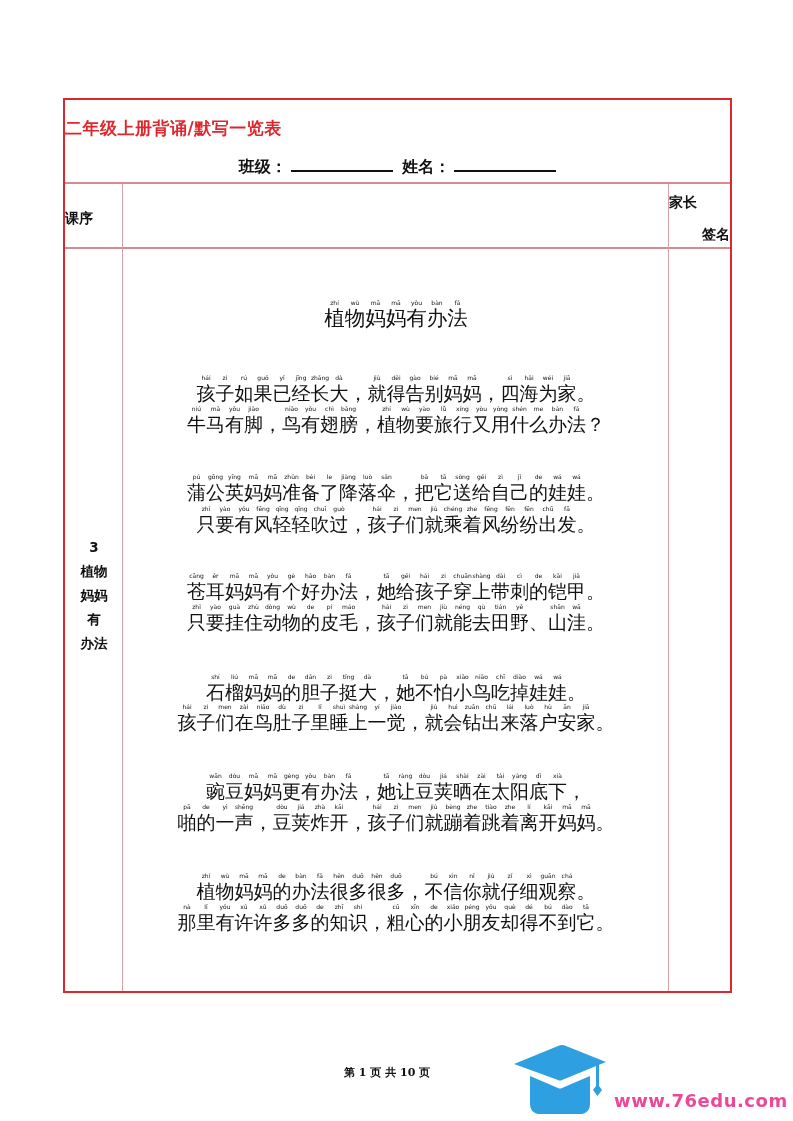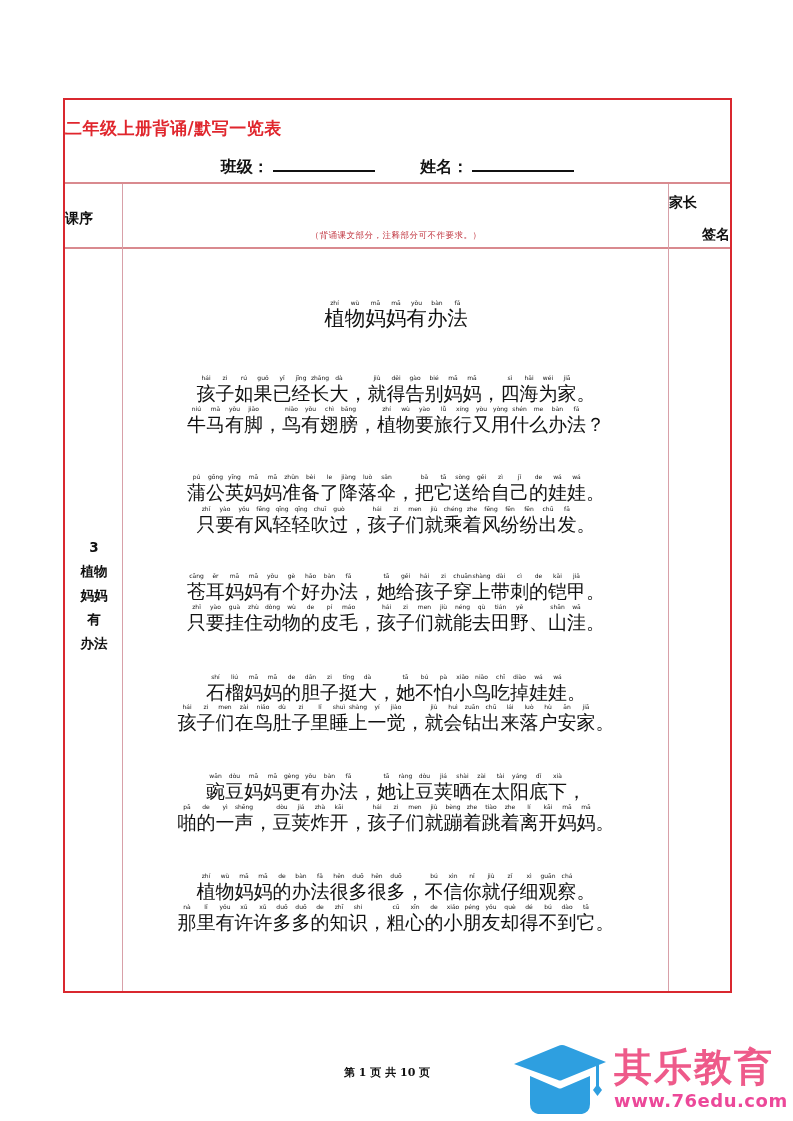--- a/index.html
+++ b/index.html
@@ -6,21 +6,21 @@
   body { width:793px; height:1121px; background:#ffffff; position:relative; overflow:hidden;
          font-family:"DejaVu Serif","Liberation Serif",serif; color:#111; }
   .sheet { position:absolute; left:63px; top:98px; width:669px; height:895px;
            border:2px solid #d9282f; box-sizing:border-box; }
   .title-row { position:absolute; left:0; top:0; width:100%; height:84px;
                border-bottom:2px solid #d98a8f; box-sizing:border-box; }
   .title { position:absolute; top:17px; left:0; width:100%; text-align:left;
            font-family:"DejaVu Sans","Liberation Sans",sans-serif; font-weight:bold;
            font-size:17px; color:#e0262d; letter-spacing:0.5px; }
   .fields { position:absolute; top:56px; left:0; width:100%; text-align:center; font-size:16px; font-weight:bold; }
-  .field { display:inline-block; margin:0 20px; }
+  .field { display:inline-block; margin:0 2px; }
   .blank { display:inline-block; width:102px; border-bottom:2px solid #111; height:14px; vertical-align:baseline; margin-left:4px; }
   .vline { position:absolute; top:84px; bottom:0; width:0; border-left:1px solid #d8a0a8; }
   .hdr-row { position:absolute; left:0; top:84px; width:100%; height:65px;
              border-bottom:2px solid #d98a8f; box-sizing:border-box; }
   .hdr-cell { position:absolute; font-family:"DejaVu Sans","Liberation Sans",sans-serif; font-weight:bold; font-size:14px; }
   .note { position:absolute; top:46px; left:58px; width:546px; text-align:center; font-size:8.5px; color:#c0343f; letter-spacing:0.5px; }
   .lesson-col { position:absolute; left:0; top:149px; width:58px; height:744px; }
   .lesson-label { position:absolute; top:286px; left:0; width:58px; text-align:center;
                   font-family:"DejaVu Sans","Liberation Sans",sans-serif; font-weight:bold; font-size:13.5px; line-height:24px; }
   .poem { position:absolute; left:58px; top:149px; width:546px; height:744px; }
@@ -47,21 +47,20 @@
         <span>班级：</span><span class="blank"></span>
       </span>
       <span class="field">
         <span>姓名：</span><span class="blank"></span>
       </span>
     </div>
   </div>
 
   <div class="hdr-row">
     <div class="hdr-cell" style="left:0;width:58px;top:26px;text-align:left;">课序</div>
-    <div class="note">（背诵课文部分，注释部分可不作要求。）</div>
     <div class="hdr-cell" style="left:604px;width:61px;top:10px;">家长</div>
     <div class="hdr-cell" style="left:604px;width:61px;top:42px;text-align:right;">签名</div>
   </div>
 
   <div class="vline" style="left:57px;"></div>
   <div class="vline" style="left:603px;"></div>
 
   <div class="lesson-col">
     <div class="lesson-label">
       <div>3</div>
@@ -91,15 +90,14 @@
 
 <div class="footer">第 1 页 共 10 页</div>
 
 <div class="logo">
   <svg width="100" height="76" viewBox="0 0 100 76" style="position:absolute;left:0;top:2px;">
     <path d="M4 22 L48 4 Q52 2 56 4 L96 20 L52 38 Q50 39 48 38 Z" fill="#2e9fe0"></path>
     <path d="M20 34 L48 46 Q50 47 52 46 L80 34 L80 62 Q80 70 72 72 L28 72 Q20 70 20 62 Z" fill="#2e9fe0"></path>
     <rect x="86" y="22" width="3" height="22" fill="#2e9fe0"></rect>
     <path d="M87.5 42 L92 48 L87.5 54 L83 48 Z" fill="#2e9fe0"></path>
   </svg>
-  <div class="logo-cn">其乐教育</div>
   <div class="logo-url">www.76edu.com</div>
 </div>
 
 </body></html>

